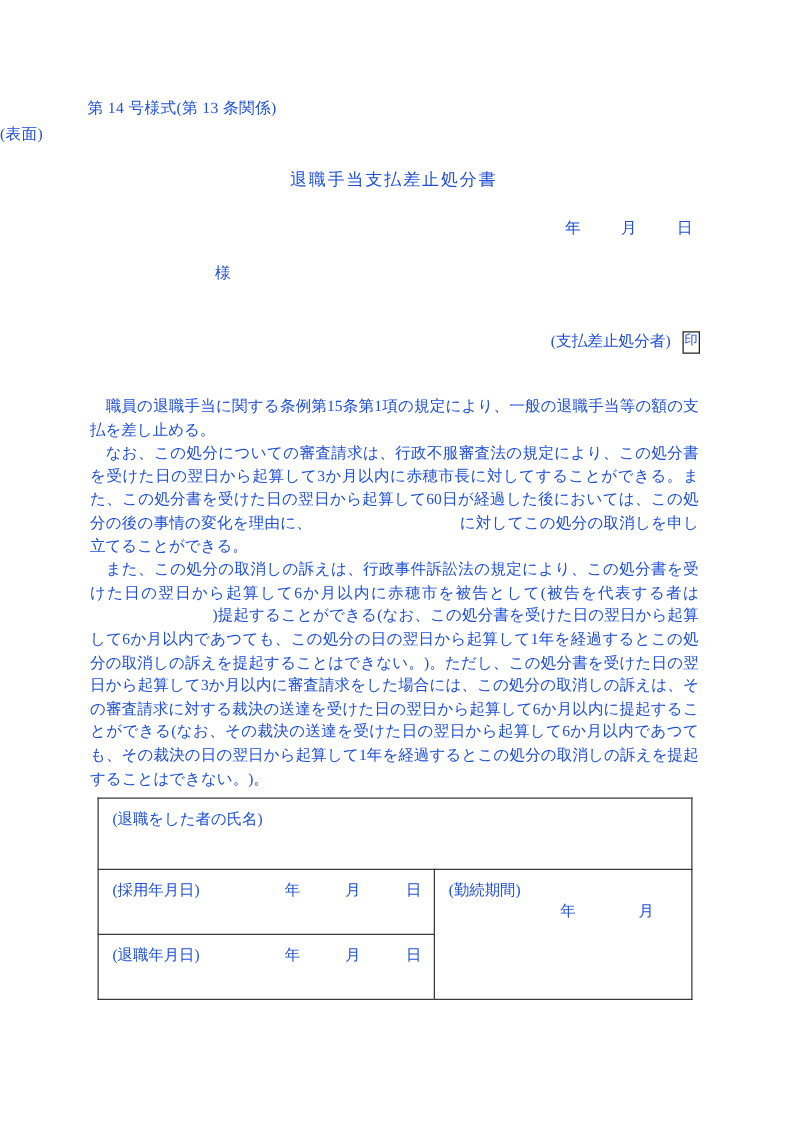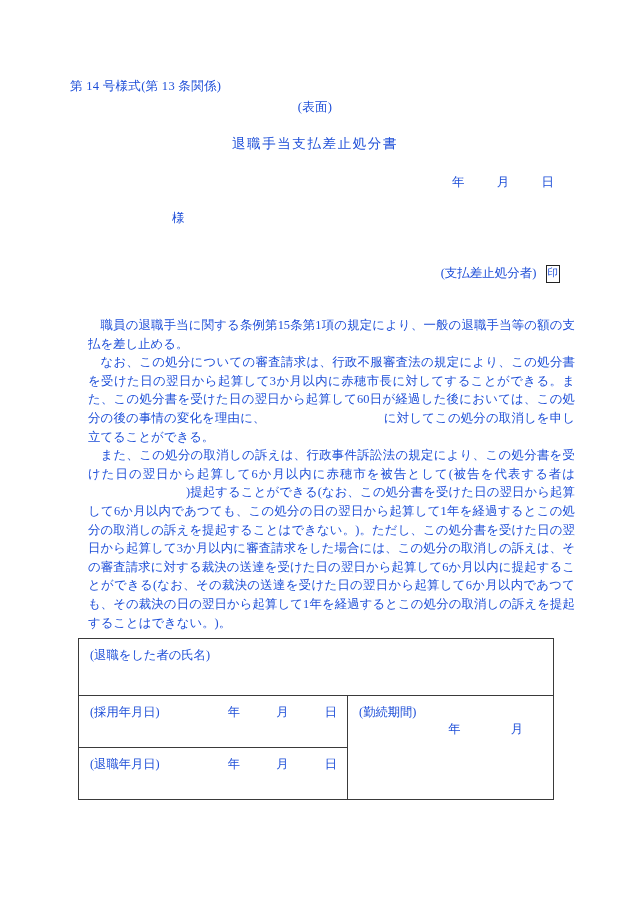--- a/index.html
+++ b/index.html
@@ -24,21 +24,21 @@
     top: 78px;
     font-size: 12.5px;
     letter-spacing: 0.3px;
     white-space: nowrap;
   }
   .side-label {
     position: absolute;
     left: 0;
     top: 99px;
     width: 630px;
-    text-align: center;
+    text-align: left;
     font-size: 12.5px;
     letter-spacing: 0.3px;
   }
   .doc-title {
     position: absolute;
     left: 0;
     top: 135px;
     width: 630px;
     text-align: center;
     font-size: 13.5px;
@@ -79,21 +79,20 @@
   }
 
   
   .body-block {
     position: absolute;
     left: 72px;
     top: 316px;
     width: 487px;
     font-size: 12.4px;
     line-height: 18.6px;
-    margin-left: 16px;
   }
   .body-block p {
     margin: 0;
     text-align: justify;
     text-justify: inter-character;
     text-indent: 12.5px;
   }
   .blank-gap { display: inline-block; width: 118px; }
   .blank-gap-sm { display: inline-block; width: 98px; }
 

